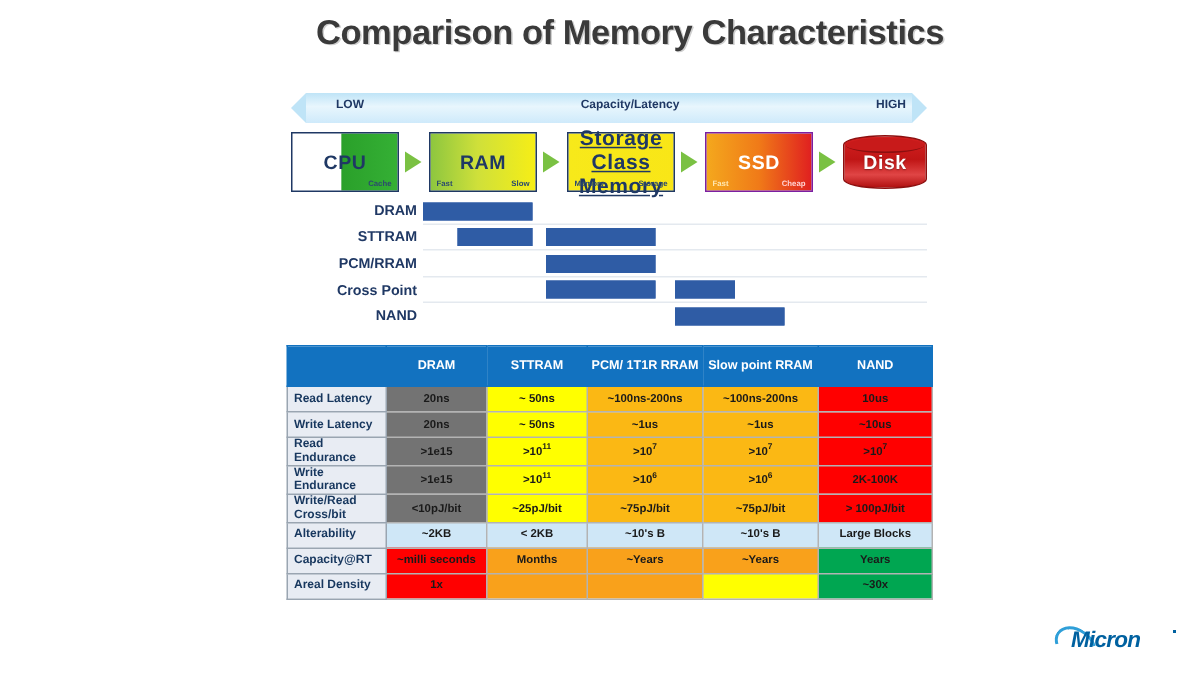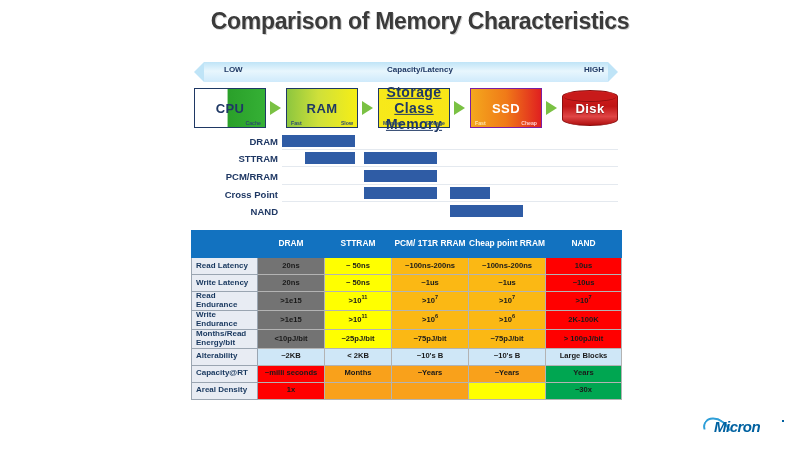--- a/index.html
+++ b/index.html
@@ -269,21 +269,21 @@
     <col style="width:77px">
       <col style="width:77px">
       <col style="width:76px">
   </colgroup>
   <thead>
     <tr>
       <th class="corner"></th>
       <th>DRAM</th>
       <th>STTRAM</th>
       <th>PCM/ 1T1R RRAM</th>
-      <th>Cheap point RRAM</th>
+      <th>Slow point RRAM</th>
       <th>NAND</th>
     </tr>
   </thead>
   <tbody>
       <tr>
         <td class="rowhdr">Read Latency</td>
         <td class="c-green">20ns</td>
         <td class="c-yellow">~ 50ns</td>
         <td class="c-orange">~100ns-200ns</td>
         <td class="c-orange">~100ns-200ns</td>
@@ -307,21 +307,21 @@
       </tr>
       <tr>
         <td class="rowhdr">Write Endurance</td>
         <td class="c-green">&gt;1e15</td>
         <td class="c-yellow">&gt;10<sup>11</sup></td>
         <td class="c-orange">&gt;10<sup>6</sup></td>
         <td class="c-orange">&gt;10<sup>6</sup></td>
         <td class="c-red">2K-100K</td>
       </tr>
       <tr>
-        <td class="rowhdr">Months/Read Energy/bit</td>
+        <td class="rowhdr">Write/Read Cross/bit</td>
         <td class="c-green">&lt;10pJ/bit</td>
         <td class="c-yellow">~25pJ/bit</td>
         <td class="c-orange">~75pJ/bit</td>
         <td class="c-orange">~75pJ/bit</td>
         <td class="c-red">&gt; 100pJ/bit</td>
       </tr>
       <tr>
         <td class="rowhdr">Alterability</td>
         <td class="c-blue">~2KB</td>
         <td class="c-blue">&lt; 2KB</td>

